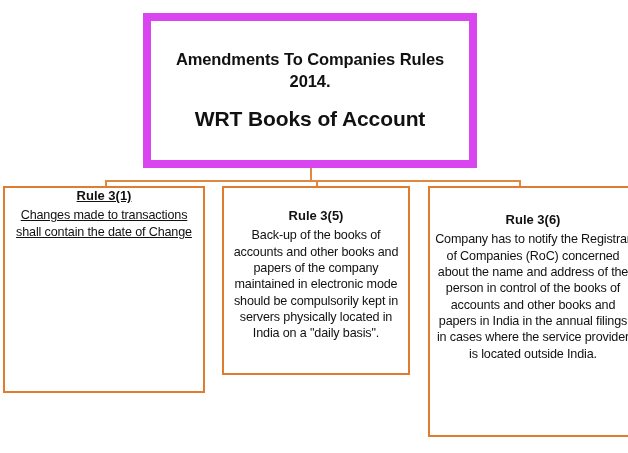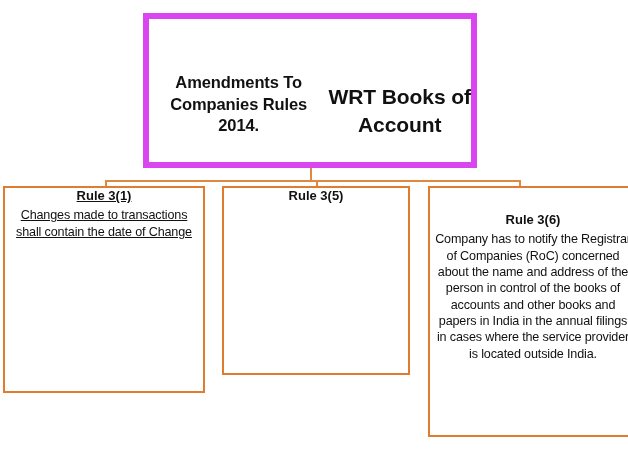--- a/index.html
+++ b/index.html
@@ -22,24 +22,24 @@
   }
 
   
   .title-box {
     position: absolute;
     left: 143px;
     top: 13px;
     width: 334px;
     height: 155px;
     box-sizing: border-box;
-    border: 6px solid #d946ef;
+    border: 8px solid #d946ef;
     background: #ffffff;
     display: flex;
-    flex-direction: row;
+    flex-direction: column;
     align-items: center;
     justify-content: flex-start;
     padding-top: 28px;
   }
   .title-line1 {
     font-size: 16.5px;
     font-weight: bold;
     line-height: 1.32;
     text-align: center;
     letter-spacing: -0.1px;
@@ -104,21 +104,21 @@
     width: 202px;
     height: 207px;
     padding: 0 5px 0 5px;
     text-decoration: underline;
   }
   .rule-box-2 {
     left: 222px;
     top: 186px;
     width: 188px;
     height: 189px;
-    padding: 0 6px 0 6px;
+    padding: 20px 6px 0 6px;
   }
   .rule-box-3 {
     left: 428px;
     top: 186px;
     width: 212px;
     height: 251px;
     padding: 24px 7px 0 5px;
     text-align: center;
   }
 
@@ -154,20 +154,21 @@
   <div class="conn conn-drop-mid"></div>
   <div class="conn conn-drop-right"></div>
 
   <div class="rule-box rule-box-1">
     <div class="rule-title">Rule 3(1)</div>
     <p class="rule-para">Changes made to transactions shall contain the date of Change</p>
   </div>
 
   <div class="rule-box rule-box-2">
     <div class="rule-title">Rule 3(5)</div>
+    <p class="rule-para">Back-up of the books of accounts and other books and papers of the company maintained in electronic mode should be compulsorily kept in servers physically located in India on a "daily basis".</p>
   </div>
 
   <div class="rule-box rule-box-3">
     <div class="rule-title">Rule 3(6)</div>
     <p class="rule-para">Company has to notify the Registrar of Companies (RoC) concerned about the name and address of the person in control of the books of accounts and other books and papers in India in the annual filings in cases where the service provider is located outside India.</p>
   </div>
 
 </div>
 
 </body></html>

